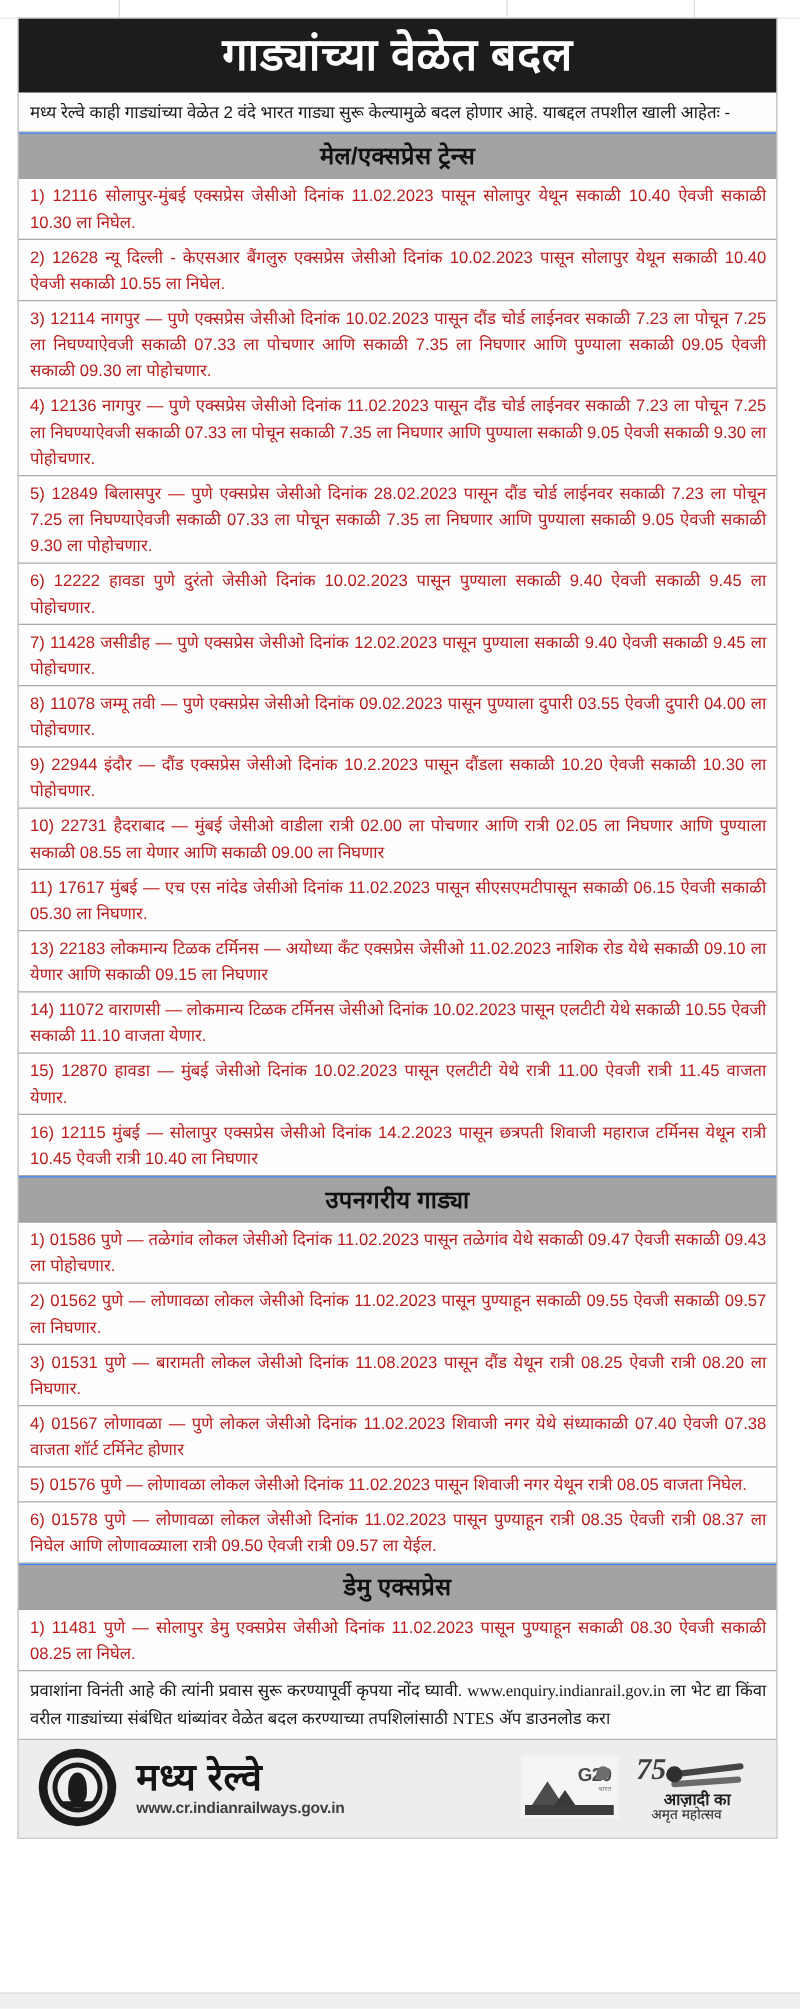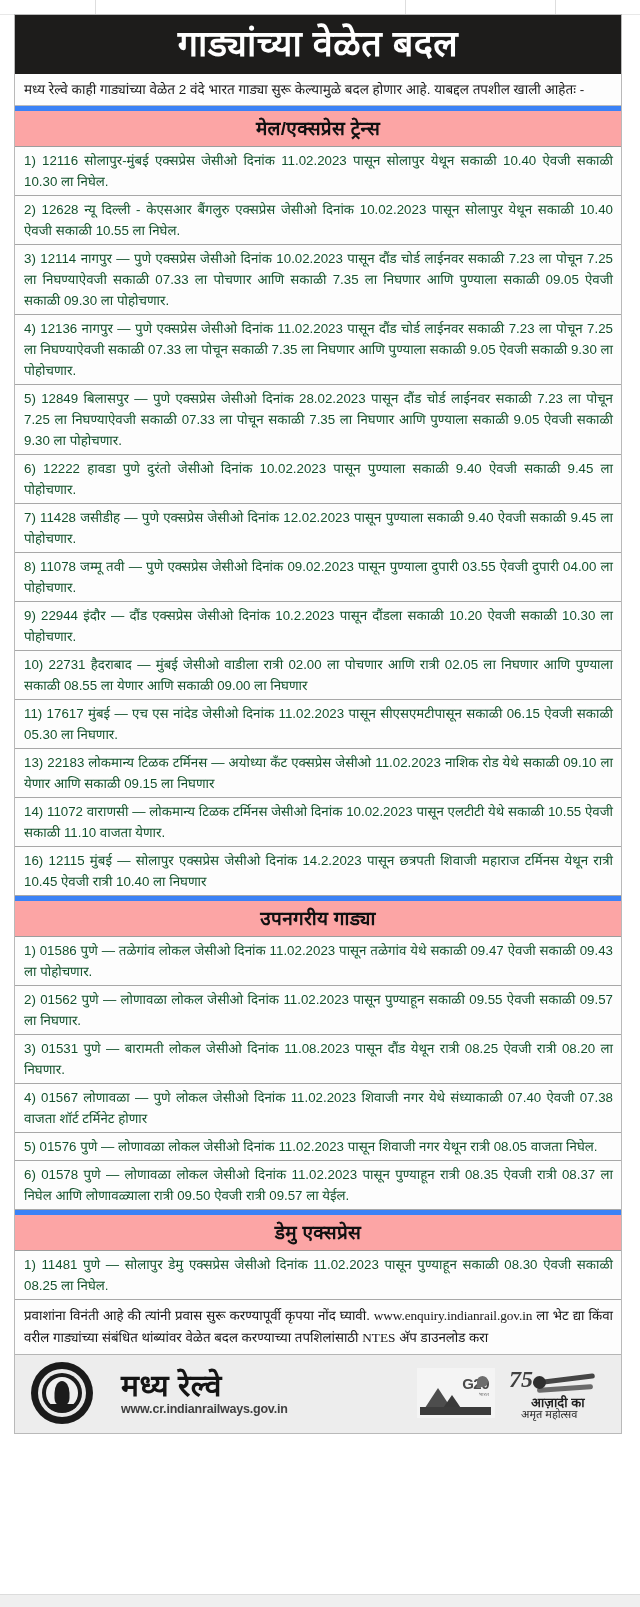--- a/index.html
+++ b/index.html
@@ -56,36 +56,36 @@
   }
   .intro {
     padding: 6px 8px 4px 9px;
     font-size: 13.5px;
     line-height: 1.55;
     color: #1a1a1a;
     text-align: justify;
     border-bottom: 1px solid #bcbcbc;
   }
   .section-head {
-    background: #fca5a5;
-    border-top: 5px solid #3b82f6;
+    background: #a3a3a3;
+    border-top: 1px solid #3b82f6;
     border-bottom: 1px solid #9d9d9d;
     text-align: center;
     font-size: 19px;
     font-weight: bold;
     color: #111;
     padding: 4px 0 5px 0;
     letter-spacing: 0.3px;
   }
   .items { }
   .item {
     padding: 3px 8px 3px 9px;
     font-size: 13.3px;
     line-height: 1.58;
-    color: #14532d;
+    color: #b91c1c;
     text-align: justify;
     border-bottom: 1px solid #a8a8a8;
     box-sizing: border-box;
   }
   .item:last-child { border-bottom: 1px solid #a8a8a8; }
   .footer-note {
     padding: 5px 8px 6px 9px;
     font-size: 13.3px;
     line-height: 1.6;
     color: #171717;
@@ -97,21 +97,21 @@
     letter-spacing: -0.1px;
   }
   .footer-note .nts {
     font-family: "Liberation Serif", "DejaVu Serif", serif;
   }
   .brand-bar {
     background: #ededed;
     display: flex;
     align-items: center;
     padding: 7px 10px 9px 16px;
-    gap: 12px;
+    gap: 0px;
     min-height: 78px;
     box-sizing: border-box;
   }
   .emblem {
     width: 62px;
     height: 62px;
     flex: 0 0 62px;
     position: relative;
   }
   .emblem .ring {
@@ -335,20 +335,21 @@
       <div class="item">4)  12136 नागपुर — पुणे एक्सप्रेस जेसीओ दिनांक 11.02.2023 पासून दौंड चोर्ड लाईनवर सकाळी 7.23 ला पोचून 7.25 ला निघण्याऐवजी सकाळी 07.33 ला पोचून सकाळी 7.35 ला निघणार आणि पुण्याला सकाळी 9.05 ऐवजी सकाळी 9.30 ला पोहोचणार.</div>
       <div class="item">5)  12849 बिलासपुर — पुणे एक्सप्रेस जेसीओ दिनांक 28.02.2023 पासून दौंड चोर्ड लाईनवर सकाळी 7.23 ला पोचून 7.25 ला निघण्याऐवजी सकाळी 07.33 ला पोचून सकाळी 7.35 ला निघणार आणि पुण्याला सकाळी 9.05 ऐवजी सकाळी 9.30 ला पोहोचणार.</div>
       <div class="item">6)  12222 हावडा पुणे दुरंतो जेसीओ दिनांक 10.02.2023 पासून पुण्याला सकाळी 9.40 ऐवजी सकाळी 9.45  ला पोहोचणार.</div>
       <div class="item">7)  11428 जसीडीह — पुणे एक्सप्रेस जेसीओ दिनांक 12.02.2023 पासून पुण्याला सकाळी 9.40 ऐवजी सकाळी 9.45 ला पोहोचणार.</div>
       <div class="item">8)  11078 जम्मू तवी — पुणे एक्सप्रेस जेसीओ दिनांक 09.02.2023 पासून पुण्याला दुपारी 03.55 ऐवजी दुपारी 04.00 ला पोहोचणार.</div>
       <div class="item">9)  22944 इंदौर — दौंड एक्सप्रेस जेसीओ दिनांक 10.2.2023 पासून दौंडला सकाळी 10.20 ऐवजी सकाळी 10.30 ला पोहोचणार.</div>
       <div class="item">10)  22731 हैदराबाद — मुंबई जेसीओ वाडीला रात्री 02.00 ला पोचणार आणि रात्री 02.05 ला निघणार आणि पुण्याला सकाळी 08.55 ला येणार आणि सकाळी 09.00 ला निघणार</div>
       <div class="item">11)  17617 मुंबई — एच एस नांदेड जेसीओ दिनांक 11.02.2023 पासून सीएसएमटीपासून सकाळी 06.15 ऐवजी सकाळी 05.30 ला निघणार.</div>
       <div class="item">13)  22183 लोकमान्य टिळक टर्मिनस — अयोध्या कॅंट एक्सप्रेस जेसीओ 11.02.2023 नाशिक रोड येथे सकाळी 09.10 ला येणार आणि सकाळी 09.15 ला निघणार</div>
       <div class="item">14)  11072 वाराणसी — लोकमान्य टिळक टर्मिनस जेसीओ दिनांक 10.02.2023 पासून एलटीटी येथे सकाळी 10.55 ऐवजी सकाळी 11.10 वाजता येणार.</div>
+      <div class="item">15)  12870 हावडा — मुंबई जेसीओ दिनांक 10.02.2023 पासून एलटीटी येथे रात्री 11.00 ऐवजी रात्री 11.45 वाजता येणार.</div>
       <div class="item">16)  12115 मुंबई — सोलापुर एक्सप्रेस जेसीओ दिनांक 14.2.2023 पासून छत्रपती शिवाजी महाराज टर्मिनस येथून रात्री 10.45 ऐवजी रात्री 10.40 ला निघणार</div>
     </div>
 
     <div class="section-head">उपनगरीय गाड्या</div>
     <div class="items">
       <div class="item">1) 01586 पुणे — तळेगांव लोकल जेसीओ दिनांक 11.02.2023 पासून तळेगांव येथे सकाळी 09.47 ऐवजी सकाळी 09.43 ला पोहोचणार.</div>
       <div class="item">2) 01562 पुणे — लोणावळा लोकल जेसीओ दिनांक 11.02.2023 पासून पुण्याहून सकाळी 09.55 ऐवजी सकाळी 09.57 ला निघणार.</div>
       <div class="item">3) 01531 पुणे — बारामती लोकल जेसीओ दिनांक 11.08.2023 पासून दौंड येथून रात्री 08.25 ऐवजी रात्री 08.20 ला निघणार.</div>
       <div class="item">4) 01567 लोणावळा — पुणे लोकल जेसीओ दिनांक 11.02.2023 शिवाजी नगर येथे संध्याकाळी 07.40 ऐवजी 07.38 वाजता शॉर्ट टर्मिनेट होणार</div>
       <div class="item">5) 01576 पुणे — लोणावळा लोकल जेसीओ दिनांक 11.02.2023 पासून शिवाजी नगर येथून रात्री 08.05  वाजता निघेल.</div>

